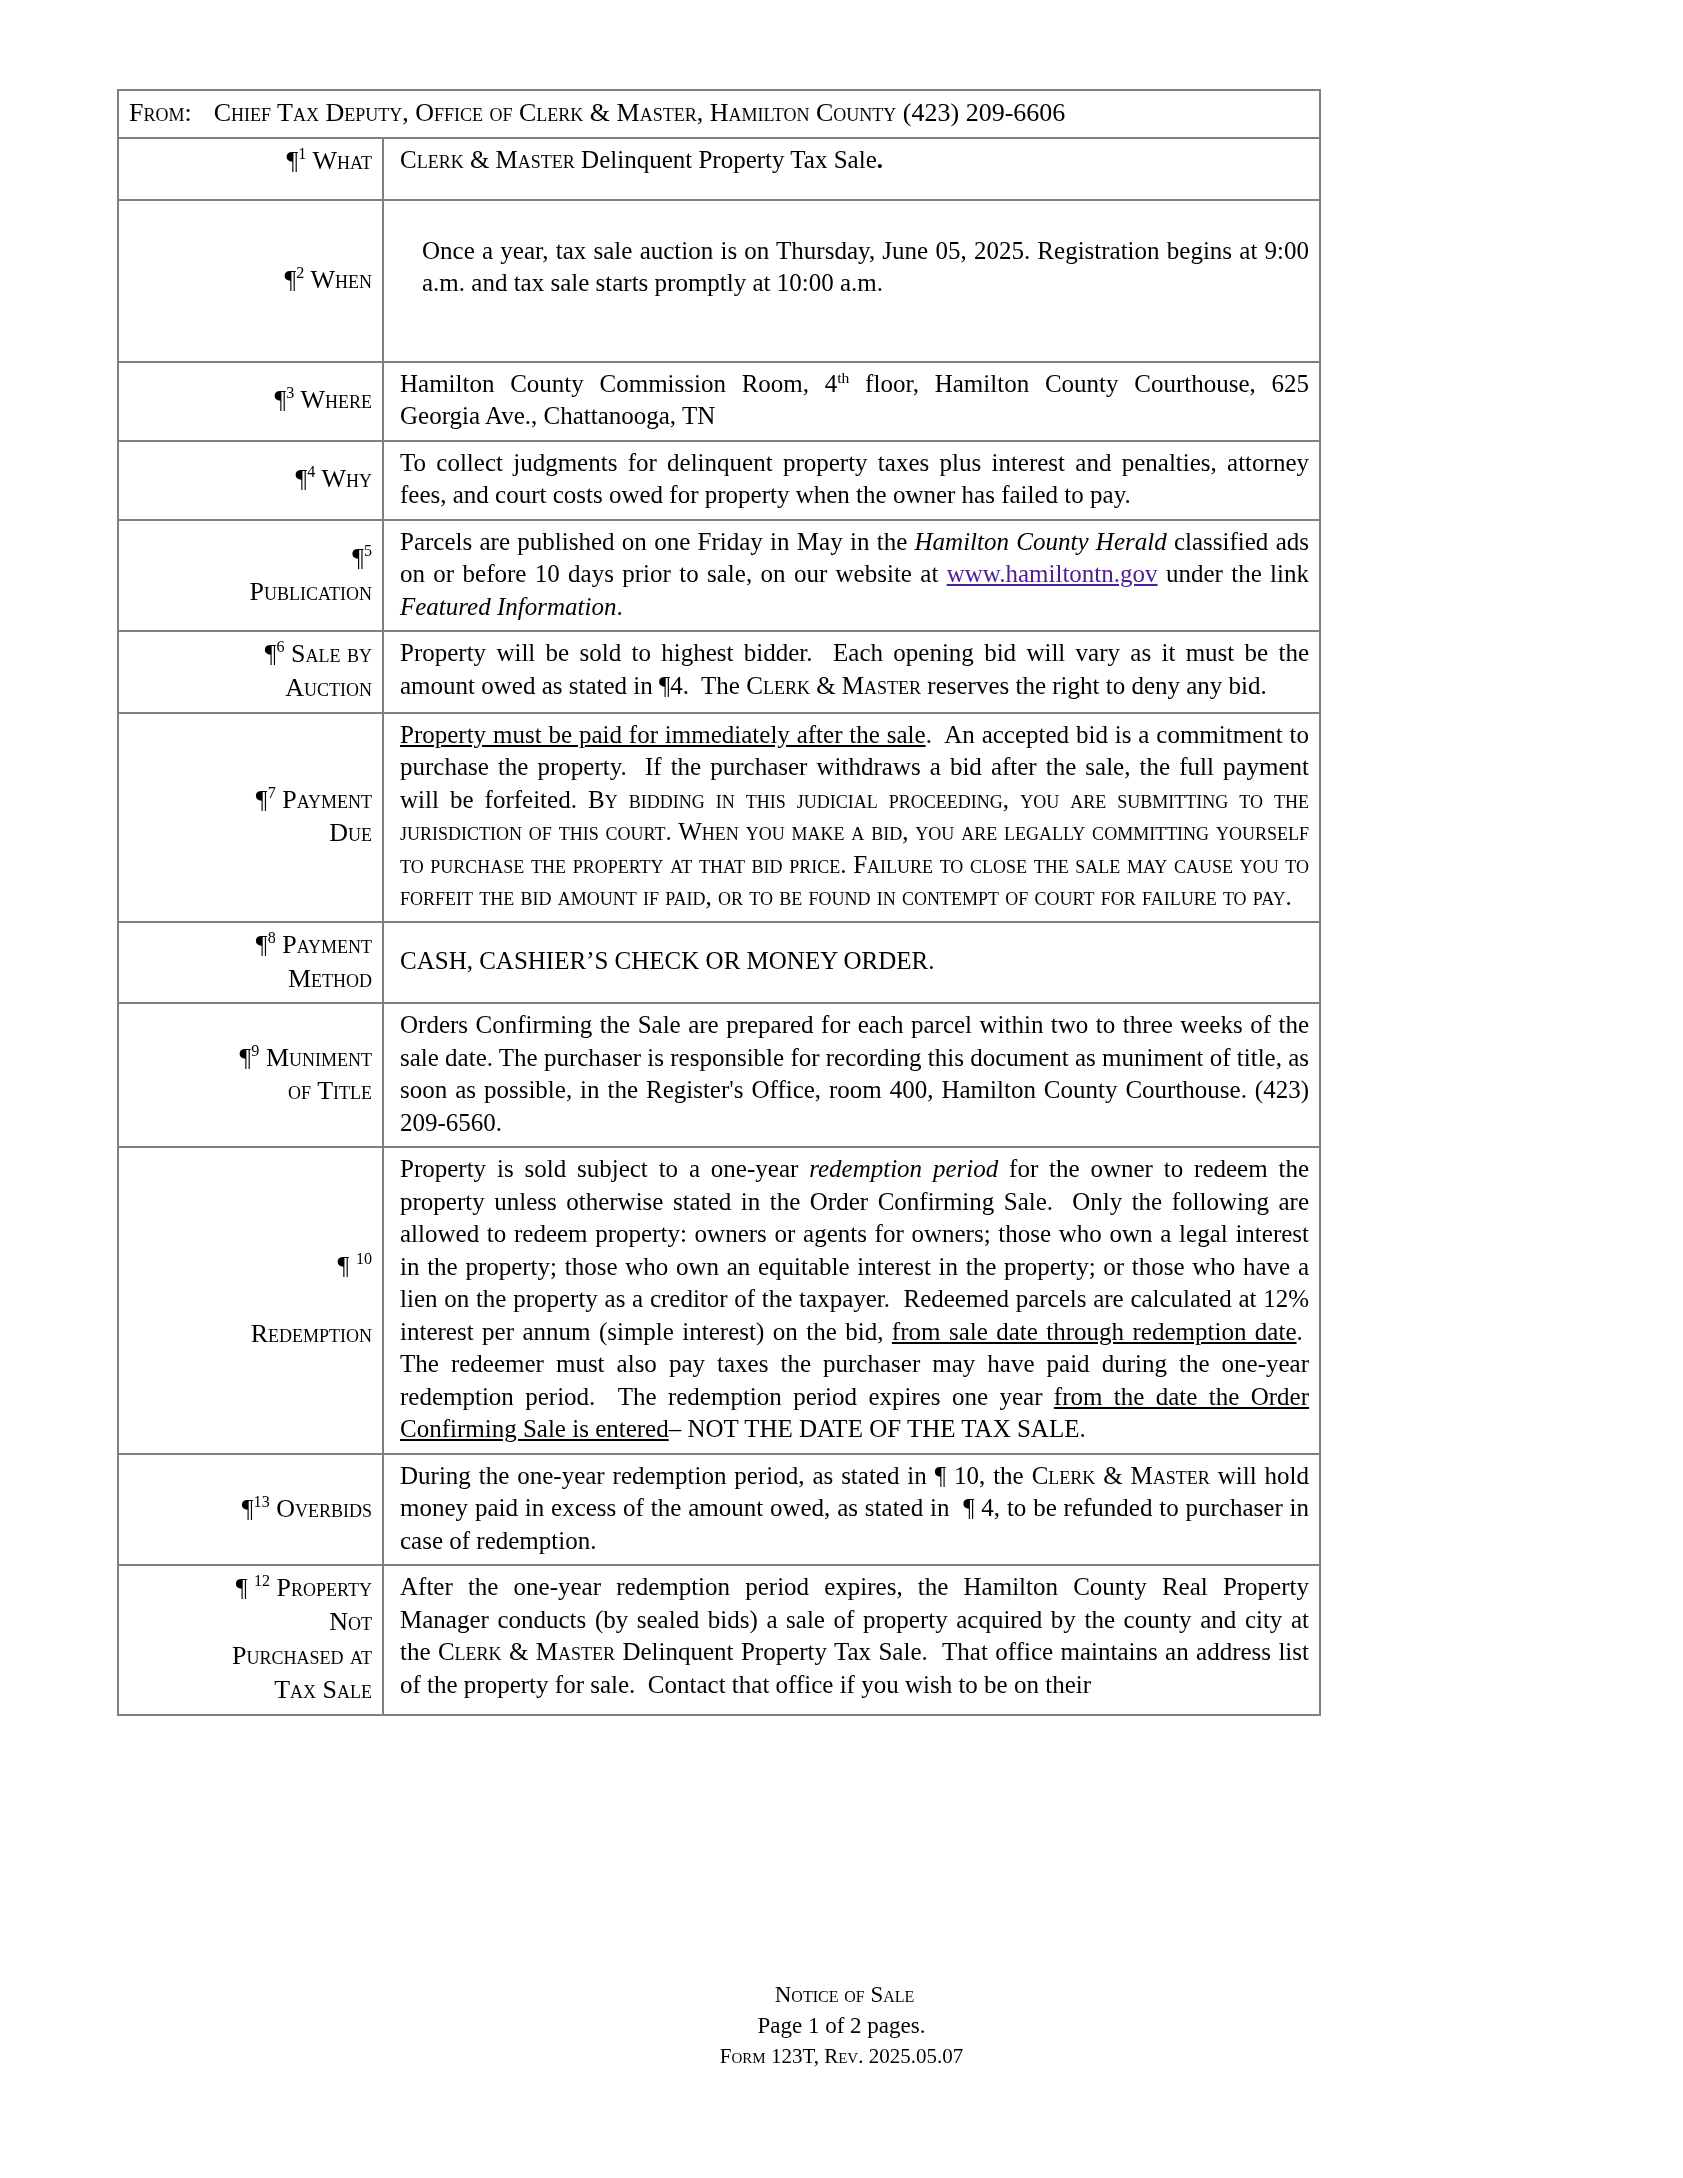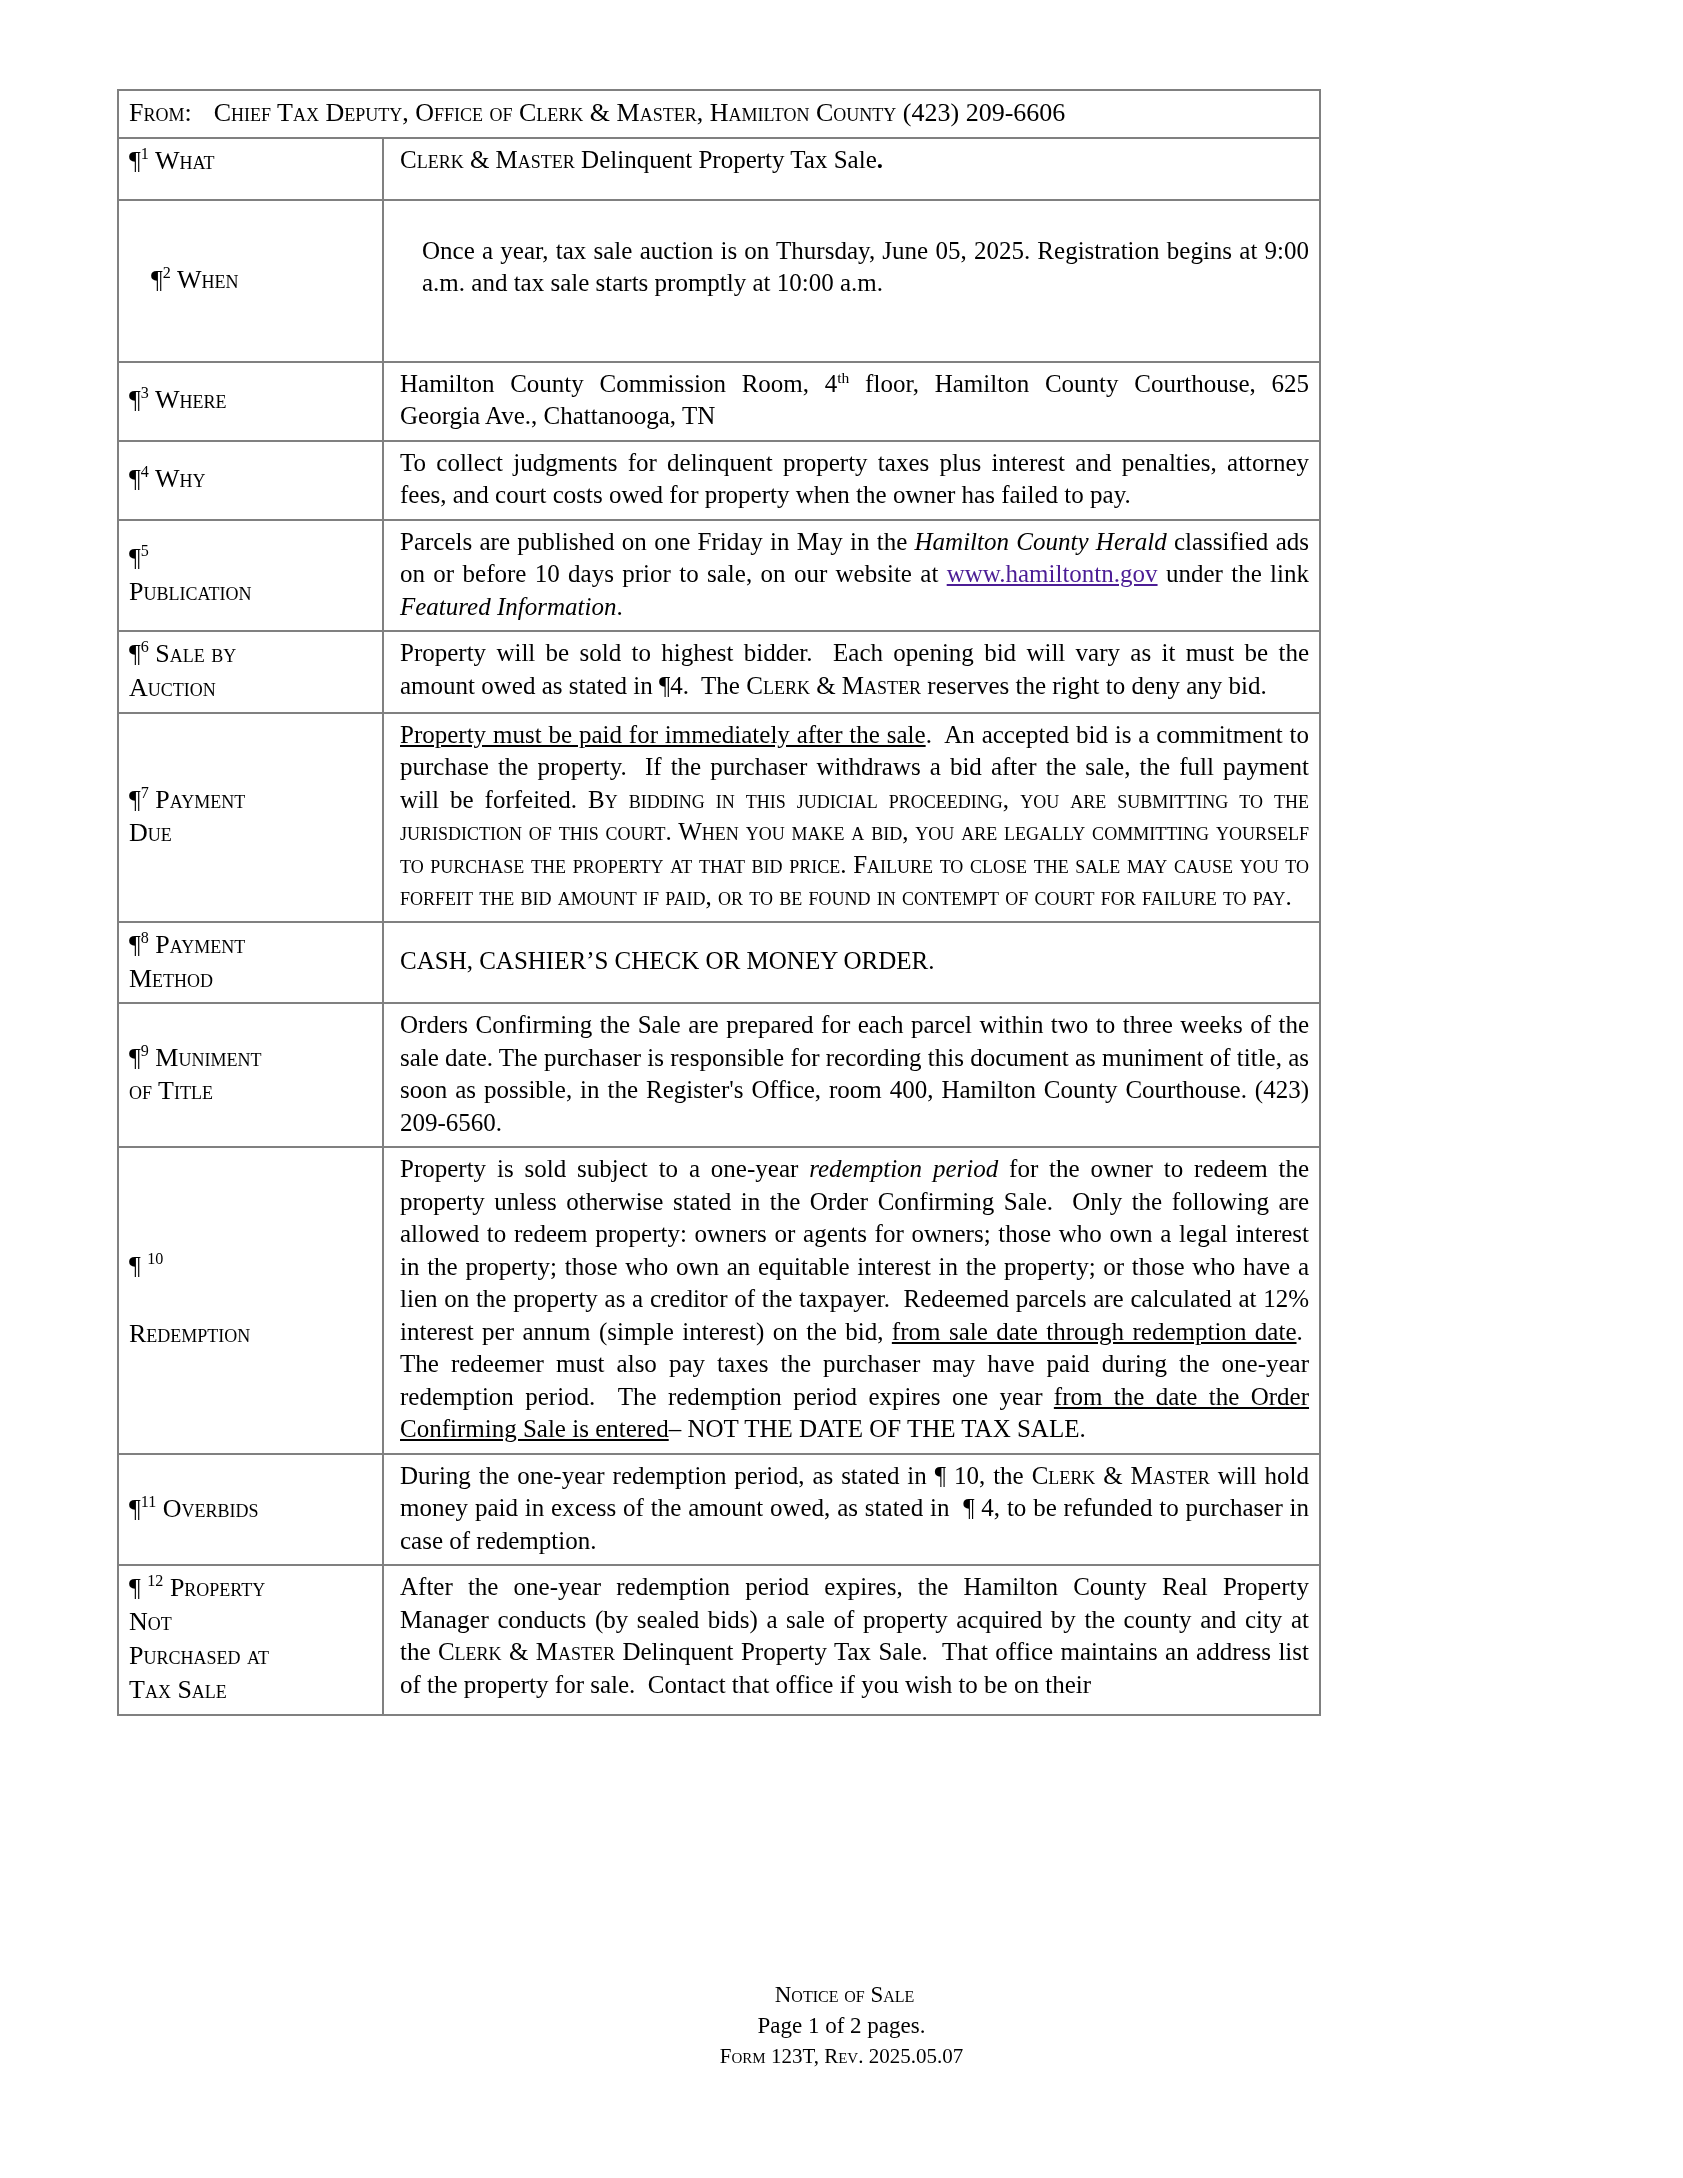--- a/index.html
+++ b/index.html
@@ -30,21 +30,21 @@
     font-size: 25px;
     line-height: 1.30;
   }
   table.notice td {
     border: 2px solid #808080;
     vertical-align: top;
     padding: 5px 10px 7px 10px;
   }
   td.label {
     width: 265px;
-    text-align: left;
+    text-align: right;
     font-variant: small-caps;
     padding-top: 12px;
     font-family: Liberation Serif, serif;
   }
   td.body {
     text-align: justify;
     text-justify: inter-word;
     padding-left: 18px;
     padding-right: 16px;
   }
@@ -246,21 +246,21 @@
           </span>
         </td>
         <td class="body">
           <span class="bodytext">Property is sold subject to a one-year <span class="it">redemption period</span> for the owner to redeem the property unless otherwise stated in the Order Confirming Sale.&nbsp; Only the following are allowed to redeem property: owners or agents for owners; those who own a legal interest in the property; those who own an equitable interest in the property; or those who have a lien on the property as a creditor of the taxpayer.&nbsp; Redeemed parcels are calculated at 12% interest per annum (simple interest) on the bid, <span class="ul">from sale date through redemption date</span>.&nbsp; The redeemer must also pay taxes the purchaser may have paid during the one-year redemption period.&nbsp; The redemption period expires one year <span class="ul">from the date the Order Confirming Sale is entered</span>– NOT THE DATE OF THE TAX SALE.</span>
         </td>
       </tr>
 
       <tr>
         <td class="label mid">
           <span class="label-inner">
-            <span class="pnum">¶<sup>11</sup></span>
+            <span class="pnum">¶<sup>13</sup></span>
             <span>Overbids</span>
           </span>
         </td>
         <td class="body">
           <span class="bodytext">During the one-year redemption period, as stated in ¶ 10, the <span class="sc">Clerk &amp; Master</span> will hold money paid in excess of the amount owed, as stated in &nbsp;¶ 4, to be refunded to purchaser in case of redemption.</span>
         </td>
       </tr>
 
       <tr>
         <td class="label">

